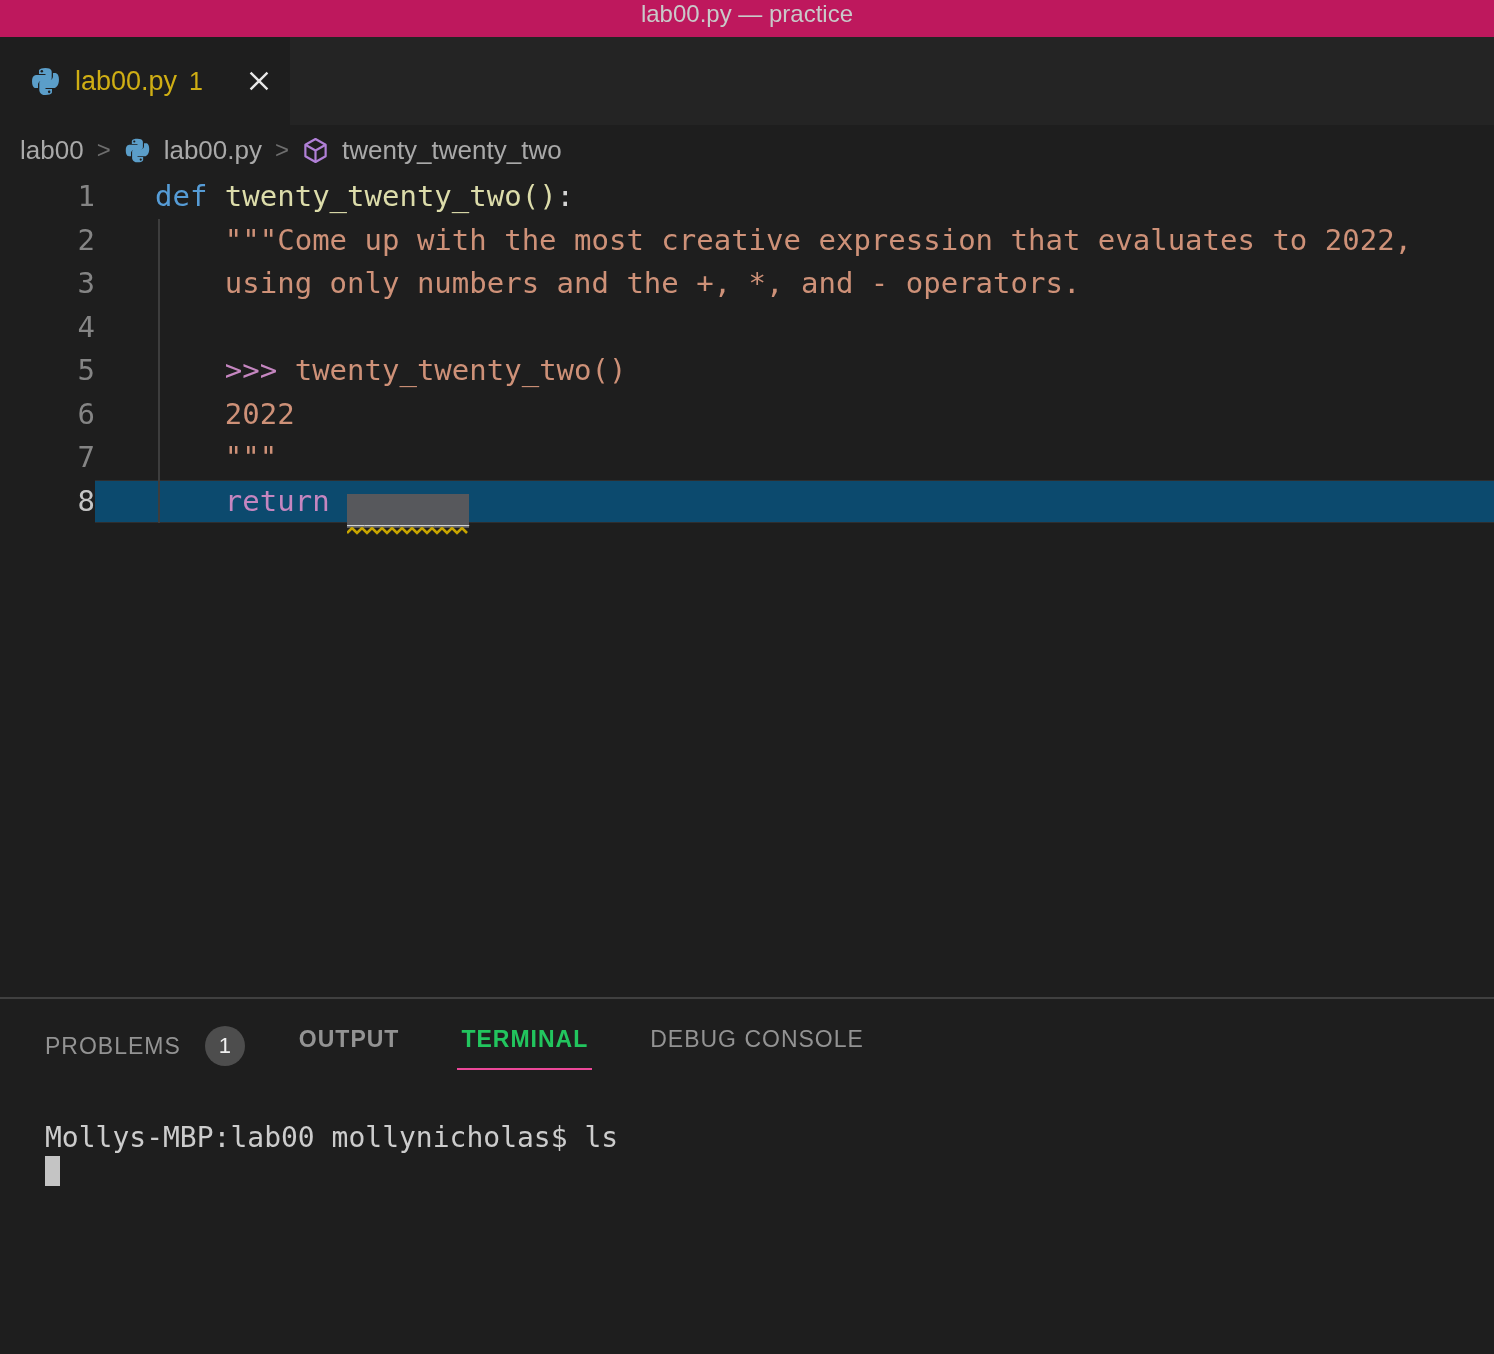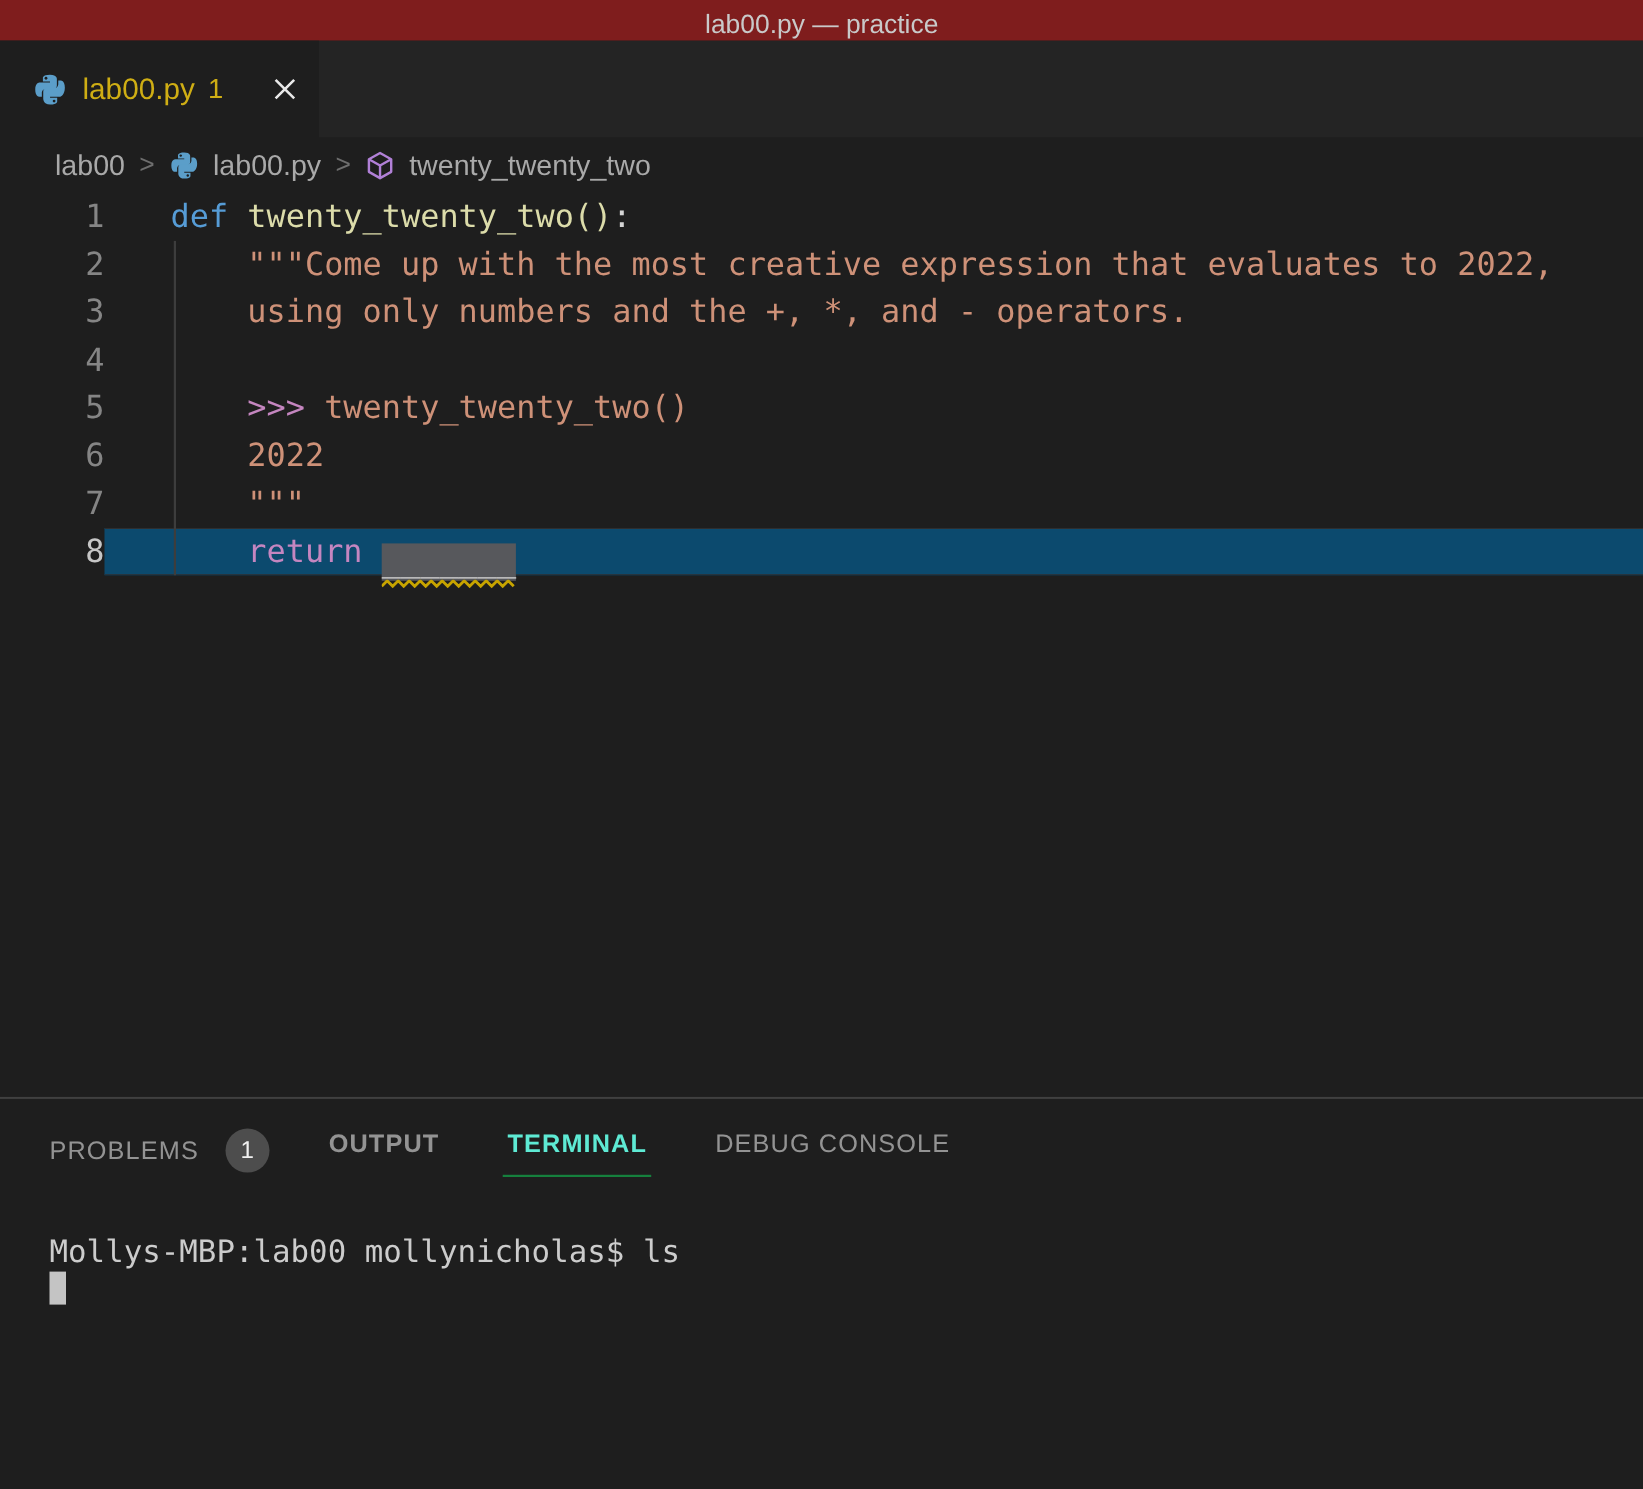--- a/index.html
+++ b/index.html
@@ -1,35 +1,35 @@
 <!DOCTYPE html>
 <html><head>
 <meta charset="utf-8">
 <style>
   * { margin:0; padding:0; box-sizing:border-box; }
   html,body { background:#1e1e1e; }
   .window { width:1494px; height:1354px; position:relative; overflow:hidden; background:#1e1e1e;
             font-family:"Liberation Sans", sans-serif; }
 
   
-  .titlebar { height:37px; background:#7f1d1d; display:flex; align-items:flex-end; justify-content:center; }
+  .titlebar { height:37px; background:#be185d; display:flex; align-items:flex-start; justify-content:center; }
   .titlebar .title { color:#c9c9c9; font-size:24px; }
 
   
   .tabbar { height:88px; background:#242424; display:flex; }
   .tab { width:290px; height:88px; background:#1e1e1e; display:flex; align-items:center;
          padding:0 18px 0 30px; }
   .pyicon { width:31px; height:31px; flex:none; }
   .tab-label { color:#CFAE14; font-size:27px; margin-left:14px; }
   .tab-badge { color:#CFAE14; font-size:25px; margin-left:12px; }
   .tab-close { margin-left:auto; width:26px; height:26px; cursor:pointer; }
 
   
   .breadcrumb { height:50px; background:#1e1e1e; display:flex; align-items:center;
-                padding-left:50px; gap:13px; color:#a9a9a9; font-size:26px; }
+                padding-left:20px; gap:13px; color:#a9a9a9; font-size:26px; }
   .bc-sep { color:#6e6e6e; font-size:24px; }
   .bc-icon { width:27px; height:27px; display:block; }
 
   
   .editor { height:822px; background:#1e1e1e; position:relative;
             font:400 29px/43.5px "DejaVu Sans Mono", monospace; }
   .indent-guide { position:absolute; left:158px; top:44px; width:2px; height:304px;
                   background:#3d3d3d; z-index:3; }
   .row { display:flex; height:43.5px; }
   .ln { width:95px; text-align:right; color:#858585; flex:none; }
@@ -42,21 +42,21 @@
   .tk.fn  { color:#DCDCAA; }
   .tk.pl  { color:#d4d4d4; }
   .sel { display:inline-block; position:relative; background:#57585C; height:34px;
          line-height:30px; vertical-align:-8px; color:#d6d6d6; }
   .squiggle { position:absolute; left:0; top:33px; display:block; }
 
   
   .panel { height:355px; background:#1e1e1e; border-top:2px solid #404040; }
   .panel-tabs { height:94px; display:flex; align-items:flex-start; padding:27px 13px 0 45px; }
   .ptab { font-size:23px; letter-spacing:1px; color:#939393; cursor:pointer; }
-  .ptab.active { color:#5eead4; padding:0 4px 15px 4px; border-bottom:2px solid #15803d; }
+  .ptab.active { color:#22c55e; padding:0 4px 15px 4px; border-bottom:2px solid #ec4899; }
   .ptab-group { display:flex; align-items:center; margin-right:54px; }
   .mr { margin-right:58px;font-weight:bold; }
   .pbadge { width:40px; height:40px; border-radius:50%; background:#4d4d4d; color:#f0f0f0;
             display:flex; align-items:center; justify-content:center; font-size:22px; margin-left:24px; }
 
   .terminal { padding-left:45px; margin-top:28px;
               font:400 28px/34px "DejaVu Sans Mono", monospace; color:#cccccc; }
   .tline { white-space:pre; height:34px; }
   .cursor { display:inline-block; width:15px; height:30px; background:#c4c4c4; vertical-align:-5px; }
 </style>

